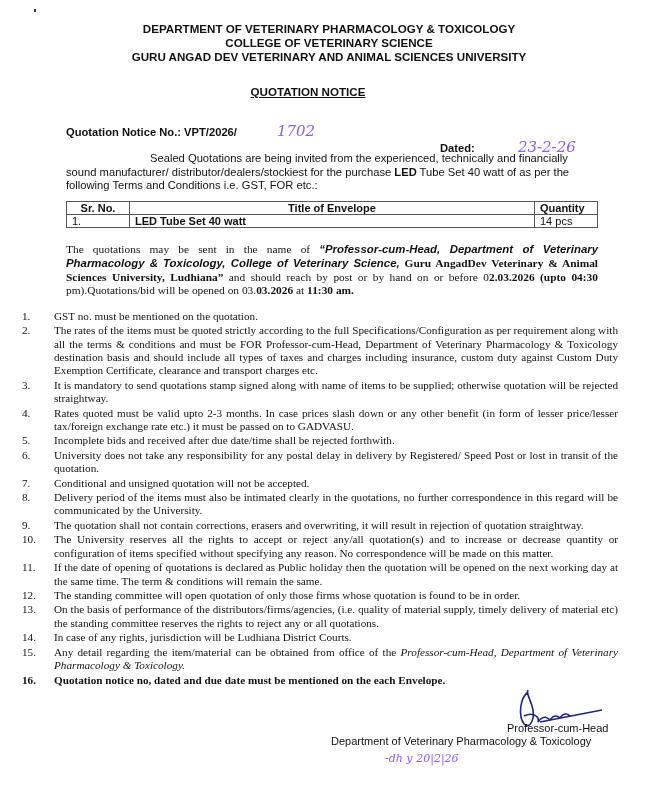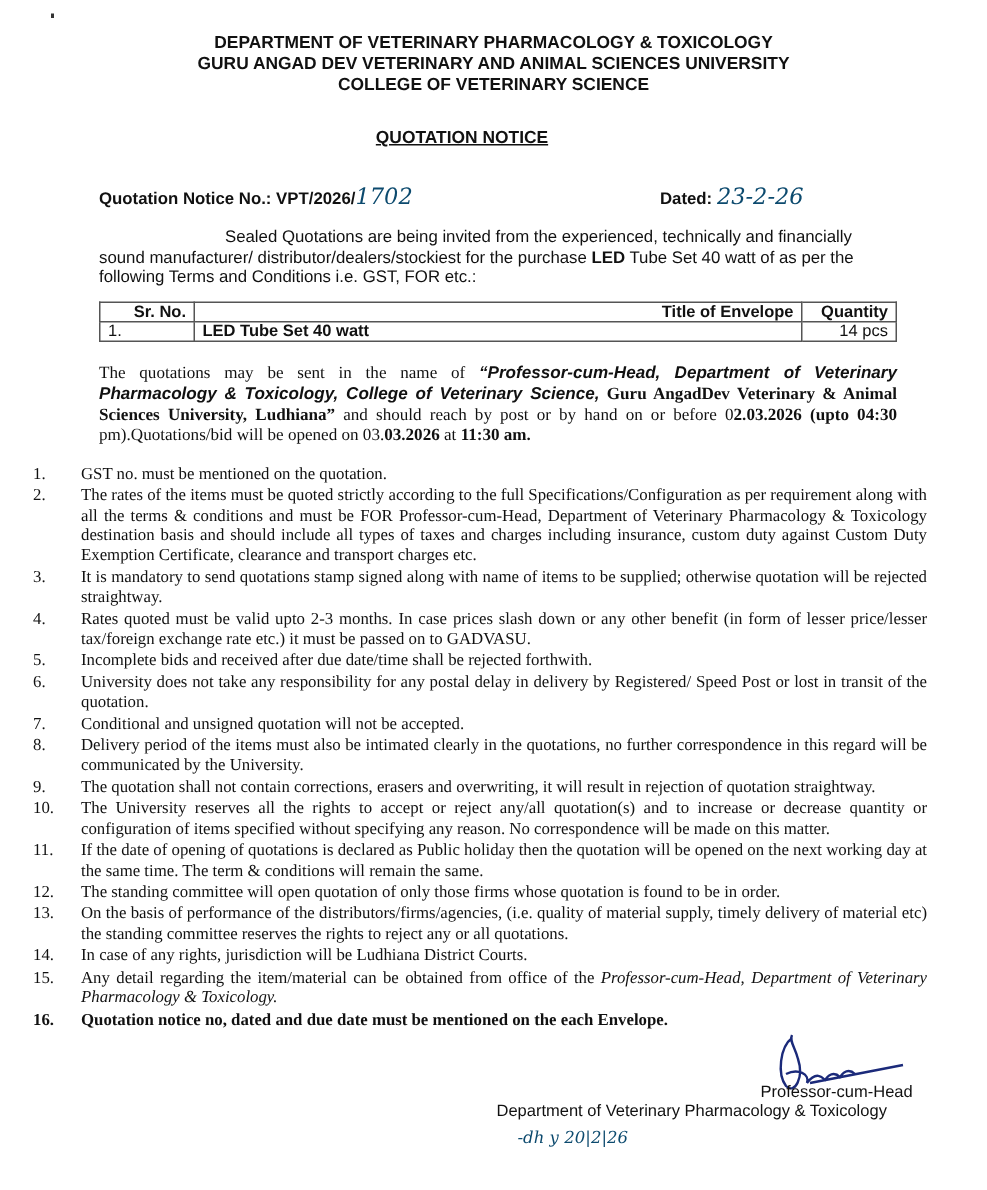--- a/index.html
+++ b/index.html
@@ -1,31 +1,31 @@
 <!DOCTYPE html>
 <html><head>
 <meta charset="utf-8">
 <style>
   html, body { margin:0; padding:0; background:#ffffff; }
   body { width:658px; height:793px; position:relative; overflow:hidden; color:#111; }
   .sans { font-family: "Liberation Sans", sans-serif; }
   .serif { font-family: "Liberation Serif", serif; }
-  .hand { font-family: "DejaVu Serif", serif; font-style: italic; color:#0c4a6e; }
+  .hand { font-family: "DejaVu Serif", serif; font-style: italic; color:#8b5cf6;margin-left:40px; }
   .header { position:absolute; top:22px; left:0; width:658px; text-align:center; font-weight:bold; font-size:11.6px; line-height:14.2px; }
   .title { position:absolute; top:85px; left:0; width:616px; text-align:center; font-weight:bold; font-size:11.6px; text-decoration:underline; }
   .notice-no { position:absolute; top:122px; left:66px; font-weight:bold; font-size:11.2px; }
   .notice-no .hand, .dated .hand { font-weight:normal; font-size:15px; }
-  .dated { position:absolute; top:122px; left:440px; font-weight:bold; font-size:11.2px; }
+  .dated { position:absolute; top:138px; left:440px; font-weight:bold; font-size:11.2px; }
   .intro { position:absolute; top:152px; left:66px; width:530px; font-size:11.2px; line-height:13.5px; }
   .intro .indent { display:inline-block; width:84px; }
   .led { font-weight:bold; }
   table.items { position:absolute; top:201px; left:66px; width:532px; border-collapse:collapse; font-size:11px; }
   table.items td, table.items th { border:1px solid #555; padding:0 5px; height:12px; line-height:12px; }
-  table.items th { text-align:right; font-weight:bold; }
-  table.items th.qty, table.items td.qty { text-align:right; width:52px; }
+  table.items th { text-align:center; font-weight:bold; }
+  table.items th.qty, table.items td.qty { text-align:left; width:52px; }
   table.items th.sr { width:52px; }
   .para { position:absolute; top:243px; left:66px; width:532px; font-size:11.4px; line-height:13.8px; text-align:justify; }
   .para .bi { font-family:Liberation Sans, sans-serif; font-weight:bold; font-style:italic; }
   ol.terms { position:absolute; top:310px; left:22px; width:596px; margin:0; padding:0; list-style:none; font-size:11.2px; line-height:13.3px; }
   ol.terms li { display:flex; margin:0 0 1.2px 0; }
   ol.terms li .num { width:32px; flex:none; }
   ol.terms li .txt { flex:1; text-align:justify; }
   ol.terms li.bold { font-weight:bold; }
   .sign { position:absolute; left:510px; top:688px; width:100px; height:42px; }
   .sign-title { position:absolute; top:722px; left:507px; font-size:11px; }
@@ -33,22 +33,22 @@
   .sign-date { position:absolute; top:752px; left:345px; font-size:11px; }
   .speck { position:absolute; width:2px; height:3px; background:#333; }
 </style>
 </head>
 <body>
 
 <div class="speck" style="left:34px;top:9px;"></div>
 
 <div class="header sans">
   <div>DEPARTMENT OF VETERINARY PHARMACOLOGY &amp; TOXICOLOGY</div>
+  <div>COLLEGE OF VETERINARY SCIENCE</div>
   <div>GURU ANGAD DEV VETERINARY AND ANIMAL SCIENCES UNIVERSITY</div>
-  <div>COLLEGE OF VETERINARY SCIENCE</div>
 </div>
 
 <div class="title sans">QUOTATION NOTICE</div>
 
 <div class="notice-no sans">
   <span>Quotation Notice No.: VPT/2026/</span><span class="hand">1702</span>
 </div>
 
 <div class="dated sans">
   <span>Dated:</span>

